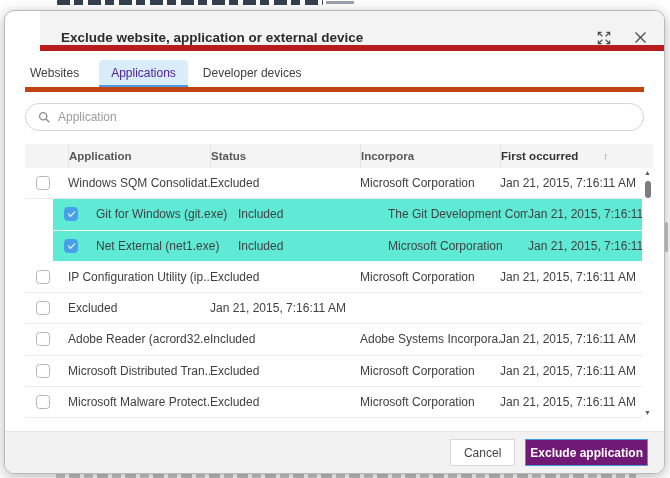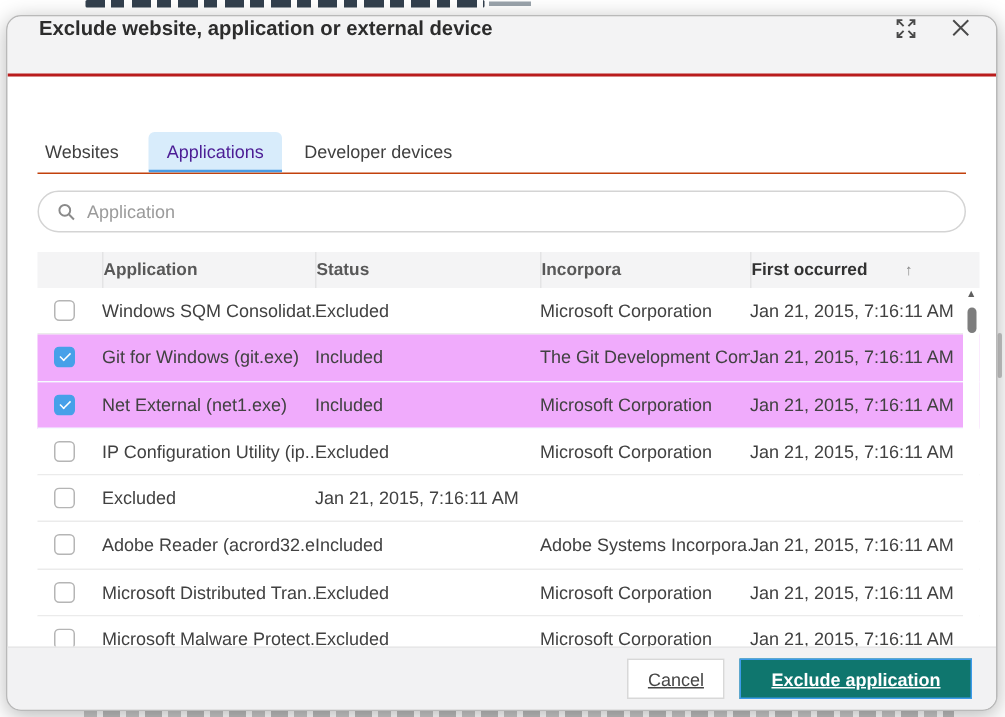--- a/index.html
+++ b/index.html
@@ -25,32 +25,32 @@
     background:#c6c6c6; border-radius:2px;
   }
 
   
   .modal {
     position:absolute; left:4px; top:10px; width:661px; height:464px;
     background:#ffffff; border:1px solid #b9b9b9; border-radius:10px;
     box-shadow:0 3px 14px rgba(0,0,0,.28); overflow:hidden;
   }
   .modal-header {
-    height:40px; background:#f3f3f4; border-bottom:2px solid #b91c1c;
-    display:flex; align-items:flex-start; padding:0 16px 0 21px;
+    height:40px; background:#f3f3f4; border-bottom:6px solid #b91c1c;
+    display:flex; align-items:flex-end; padding:0 16px 0 21px;margin-left:35px;
   }
   .modal-title { font-size:13.5px; font-weight:700; color:#2c2c2c; flex:1; }
   .hdr-icon { width:15px; height:15px; display:flex; align-items:center; justify-content:center; cursor:pointer; }
   .hdr-icon + .hdr-icon { margin-left:22px; }
   .hdr-icon svg { display:block; }
 
   .modal-body { padding:14px 11px 0 20px; }
 
   
-  .tabbar { display:flex; align-items:flex-end; border-bottom:1px solid #c2410c; height:27px; margin-right:9px;margin-top:24px; }
+  .tabbar { display:flex; align-items:flex-end; border-bottom:5px solid #c2410c; height:27px; margin-right:9px; }
   .tab {
     font-size:12px; color:#3f3f3f; padding:6px 12px 7px; cursor:pointer;
     white-space:nowrap; margin-right:3px; border-radius:4px 4px 0 0;
   }
   .tab:first-child { padding-left:5px; margin-right:8px; }
   .tab.active {
     background:#d8ecfb; color:#4c1d95; border-bottom:2px solid #4a9ce4; padding-bottom:5px;
   }
 
   
@@ -75,21 +75,21 @@
   .thead .hc { padding-left:0; height:100%; display:flex; align-items:center; border-left:1px solid #e4e4e5; }
   .thead .hc:first-child { border-left:none; }
   .thead .hc.sorted { color:#323232;gap:20px; }
   .sort-arrow { color:#8a8a8a; font-weight:400; font-size:10px; margin-left:5px; }
   .tbody { position:relative; }
   .trow {
     display:grid; grid-template-columns:43px 142px 150px 140px 1fr;
     height:31.25px; align-items:center; font-size:12px; color:#414141;
     border-bottom:1px solid #ebebeb; background:#fff; cursor:pointer;
   }
-  .trow.selected { background:#f0abfc; border-bottom:1px solid #f6fbff; }
+  .trow.selected { background:#5eead4; border-bottom:1px solid #f6fbff;margin-left:28px; }
   .trow > div { white-space:nowrap; overflow:hidden; }
   .cell-cb { display:flex; justify-content:center; padding-right:7px; }
   .cb {
     width:14px; height:14px; border:1.5px solid #b5b5b5; border-radius:3.5px; background:#fff;
     position:relative; cursor:pointer;
   }
   .cb.checked { background:#47a0e9; border-color:#47a0e9; }
   .cb.checked::after {
     content:''; position:absolute; left:2.5px; top:3px; width:6px; height:3px;
     border-left:1.6px solid #fff; border-bottom:1.6px solid #fff; transform:rotate(-45deg);
@@ -105,24 +105,24 @@
   .vs-thumb { width:6px; height:17px; background:#7d7d7d; border-radius:3px; margin-top:3px; cursor:pointer; }
 
   
   .modal-footer {
     position:absolute; left:0; right:0; bottom:0; height:42px; background:#f2f2f3;
     border-top:1px solid #e7e7e8; display:flex; align-items:center; justify-content:flex-end;
     gap:10px; padding-right:16px;
   }
   .btn {
     height:27px; border-radius:0; font-size:12px; font-family:"Liberation Sans", sans-serif;
-    display:flex; align-items:center; justify-content:center; cursor:pointer;text-decoration:underline;
+    display:flex; align-items:center; justify-content:center; cursor:pointer;
   }
   .btn-cancel { background:#fff; border:1px solid #d8d8d8; color:#454545; padding:0 13px; font-weight:400; }
-  .btn-primary { background:#0f766e; border:1px solid #3d9be9; color:#fff; padding:0 20px; font-weight:700; }
+  .btn-primary { background:#701a75; border:1px solid #3d9be9; color:#fff; padding:0 4px; font-weight:700; }
 </style>
 </head>
 <body>
 
 <div class="bg-heading-clip"></div>
 <div class="bg-heading-line"></div>
 <div class="bg-bottom-noise"></div>
 <div class="page-scrollbar-thumb"></div>
 
 <div class="modal">

